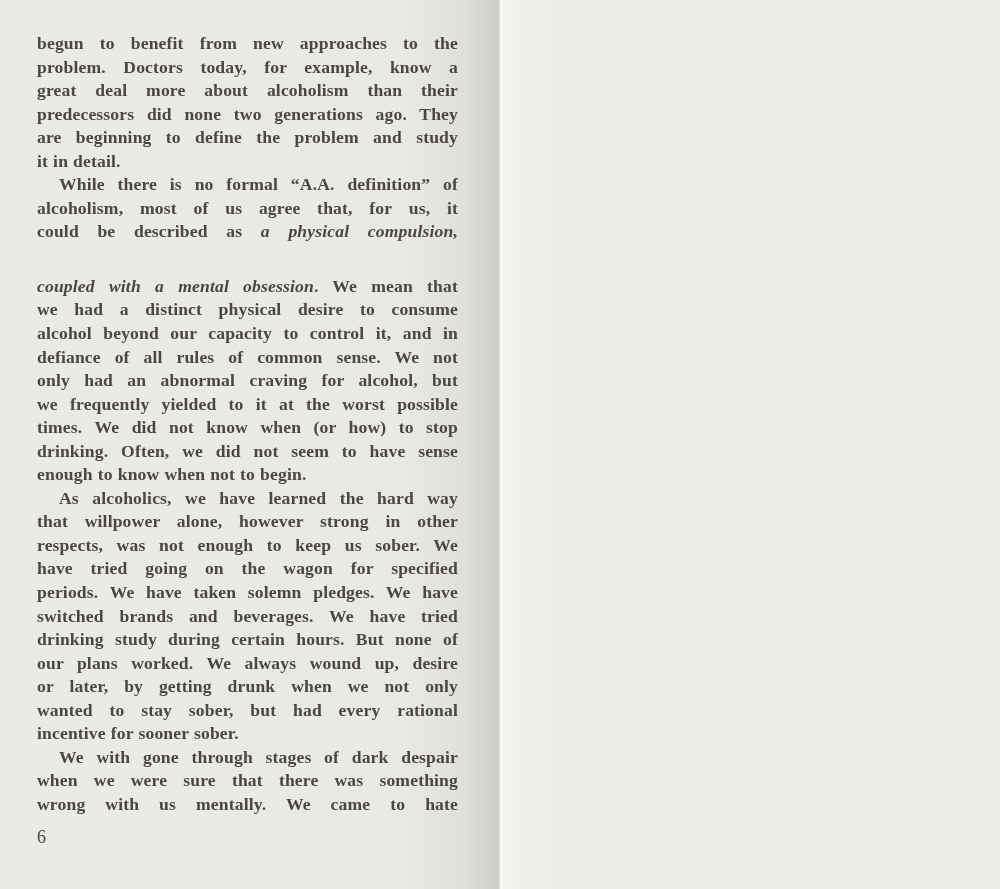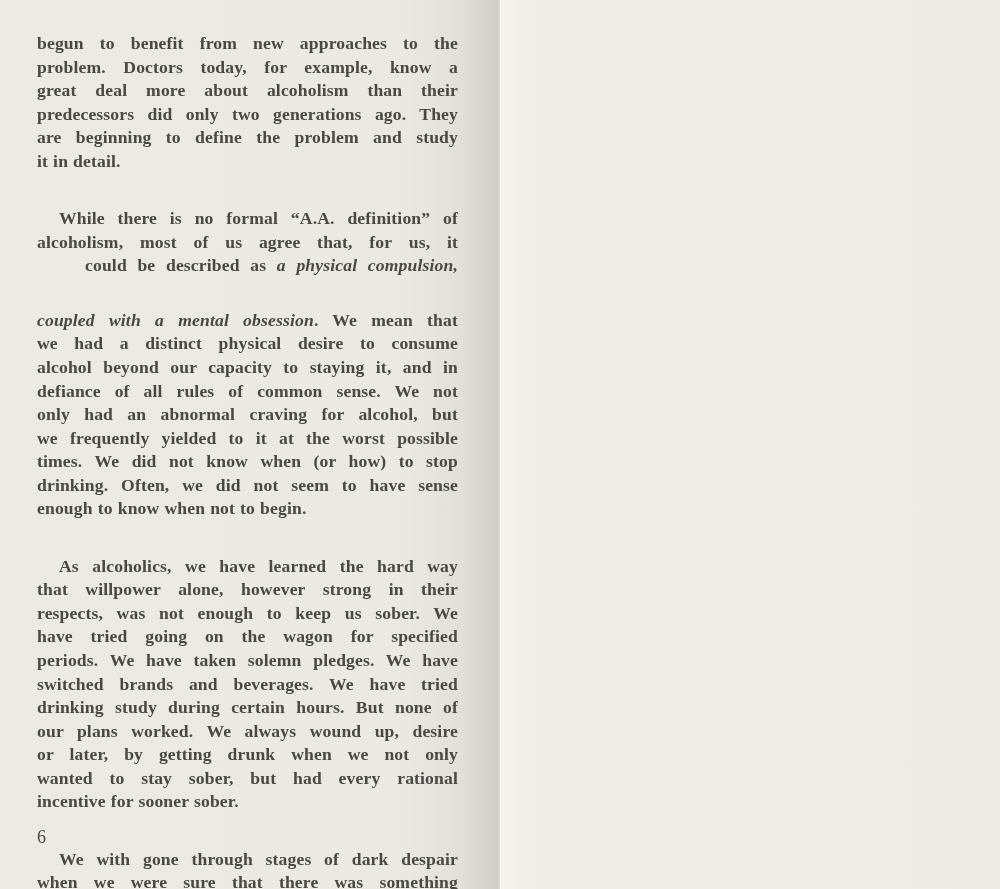--- a/index.html
+++ b/index.html
@@ -60,21 +60,20 @@
     display: block;
     white-space: nowrap;
     text-align-last: justify;
     height: 23.55px;
   }
   .line.last {
     text-align-last: left;
   }
   .line.indent {
     text-indent: 22px;
-    margin-top: 34px;
   }
   .line span.seg {
     white-space: pre;
   }
   em, .ital {
     font-style: italic;
   }
   .page-number {
     position: absolute;
     font-size: 18px;
@@ -87,37 +86,37 @@
 </style>
 </head>
 <body>
 
 <div class="spread">
   <div class="page page-left">
     <div class="text-block left-block">
         <div class="line">begun to benefit from new approaches to the</div>
         <div class="line">problem. Doctors today, for example, know a</div>
         <div class="line">great deal more about alcoholism than their</div>
-        <div class="line">predecessors did only two generations ago. They</div>
+        <div class="line">predecessors did none two generations ago. They</div>
         <div class="line">are beginning to define the problem and study</div>
         <div class="line last">it in detail.</div>
         <div class="line indent">While there is no formal “A.A. definition” of</div>
         <div class="line">alcoholism, most of us agree that, for us, it</div>
-        <div class="line" style="white-space: normal; margin-left: 48px;"><span class="seg" style="white-space: normal;">could be described as </span><span class="seg ital" style="white-space: normal;">a physical compulsion,</span></div>
+        <div class="line" style="white-space: normal;"><span class="seg" style="white-space: normal;">could be described as </span><span class="seg ital" style="white-space: normal;">a physical compulsion,</span></div>
         <div class="line" style="white-space: normal; margin-top: 31px;"><span class="seg ital" style="white-space: normal;">coupled with a mental obsession</span><span class="seg" style="white-space: normal;">. We mean that</span></div>
         <div class="line">we had a distinct physical desire to consume</div>
-        <div class="line">alcohol beyond our capacity to staying it, and in</div>
+        <div class="line">alcohol beyond our capacity to control it, and in</div>
         <div class="line">defiance of all rules of common sense. We not</div>
         <div class="line">only had an abnormal craving for alcohol, but</div>
         <div class="line">we frequently yielded to it at the worst possible</div>
         <div class="line">times. We did not know when (or how) to stop</div>
         <div class="line">drinking. Often, we did not seem to have sense</div>
         <div class="line last">enough to know when not to begin.</div>
         <div class="line indent">As alcoholics, we have learned the hard way</div>
-        <div class="line">that willpower alone, however strong in their</div>
+        <div class="line">that willpower alone, however strong in other</div>
         <div class="line">respects, was not enough to keep us sober. We</div>
         <div class="line">have tried going on the wagon for specified</div>
         <div class="line">periods. We have taken solemn pledges. We have</div>
         <div class="line">switched brands and beverages. We have tried</div>
         <div class="line">drinking study during certain hours. But none of</div>
         <div class="line">our plans worked. We always wound up, desire</div>
         <div class="line">or later, by getting drunk when we not only</div>
         <div class="line">wanted to stay sober, but had every rational</div>
         <div class="line last">incentive for sooner sober.</div>
         <div class="line indent">We with gone through stages of dark despair</div>

